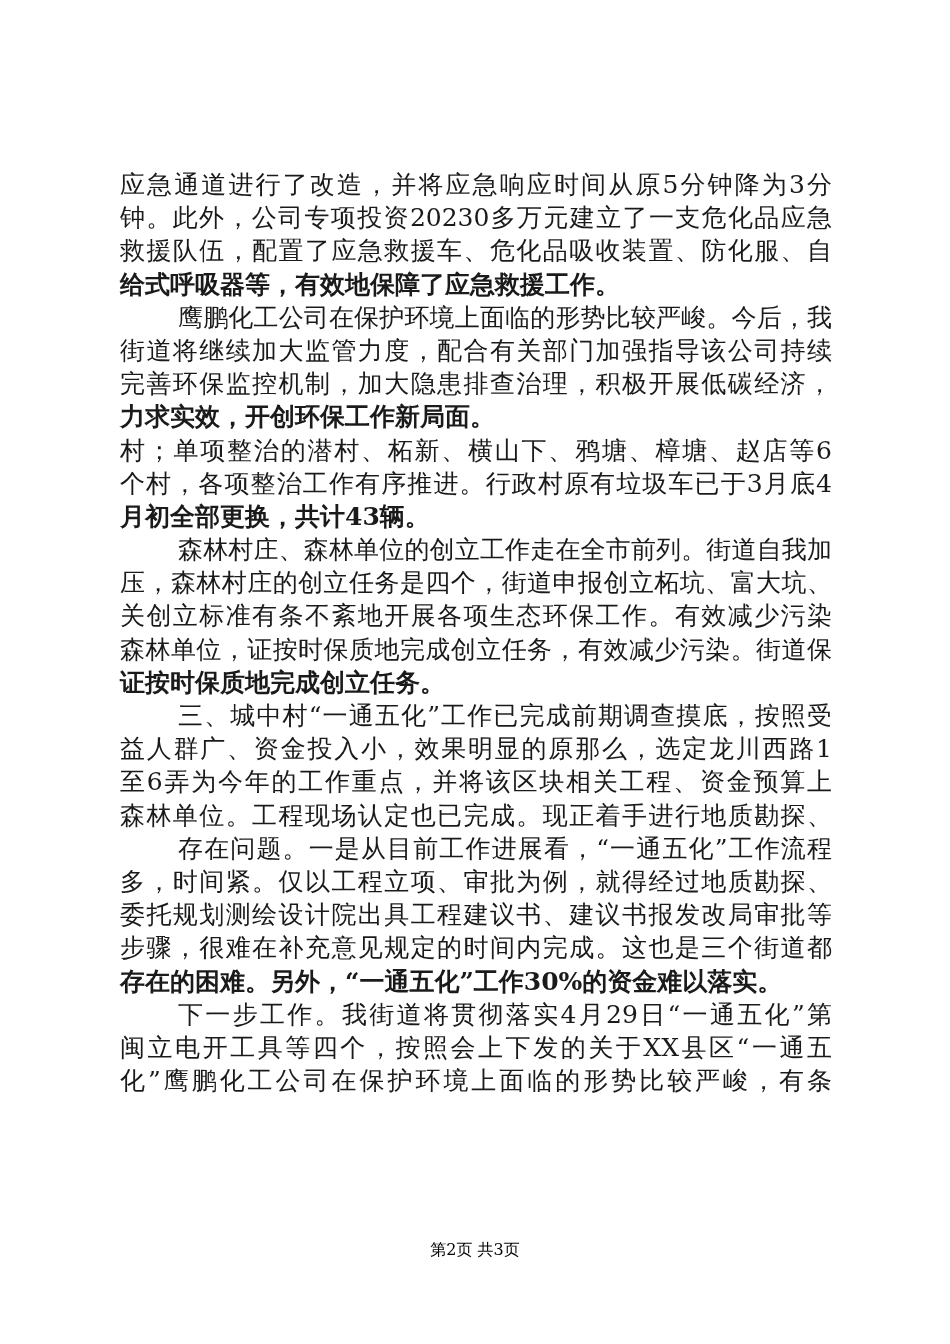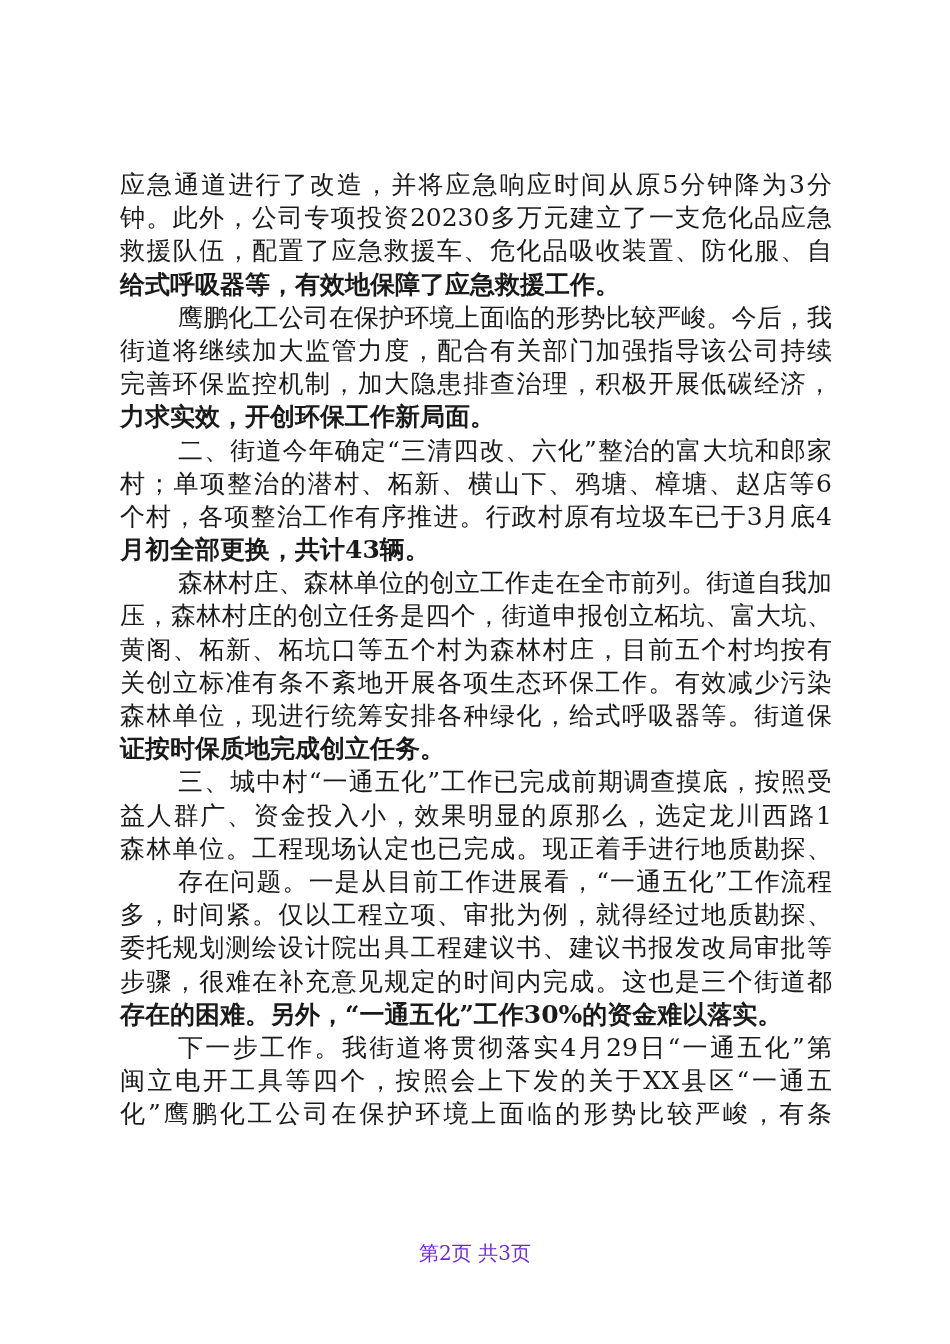--- a/index.html
+++ b/index.html
@@ -43,22 +43,22 @@
     }
     .line.indent {
       padding-left: 58px;
     }
     .footer {
       position: absolute;
       left: 0;
       width: 950px;
       top: 1240px;
       text-align: center;
-      font-size: 20px;
-      color: #6d28d9;
+      font-size: 16px;
+      color: #000000;
       font-family: "DejaVu Serif", "Liberation Serif", serif;
     }
   </style>
 </head>
 <body>
 
 <div class="page">
   <div class="body-text" id="body-text">
       <div>
         <div class="line">应急通道进行了改造，并将应急响应时间从原5分钟降为3分</div>
@@ -66,36 +66,35 @@
         <div class="line">救援队伍，配置了应急救援车、危化品吸收装置、防化服、自</div>
         <div class="line last">给式呼吸器等，有效地保障了应急救援工作。</div>
       </div>
       <div>
         <div class="line indent">鹰鹏化工公司在保护环境上面临的形势比较严峻。今后，我</div>
         <div class="line">街道将继续加大监管力度，配合有关部门加强指导该公司持续</div>
         <div class="line">完善环保监控机制，加大隐患排查治理，积极开展低碳经济，</div>
         <div class="line last">力求实效，开创环保工作新局面。</div>
       </div>
       <div>
-        <div class="line indent">二、街道今年确定“三清四改、六化”整治的富大坑和郎家</div>
         <div class="line">村；单项整治的潜村、柘新、横山下、鸦塘、樟塘、赵店等6</div>
         <div class="line">个村，各项整治工作有序推进。行政村原有垃圾车已于3月底4</div>
         <div class="line last">月初全部更换，共计43辆。</div>
       </div>
       <div>
         <div class="line indent">森林村庄、森林单位的创立工作走在全市前列。街道自我加</div>
         <div class="line">压，森林村庄的创立任务是四个，街道申报创立柘坑、富大坑、</div>
-        <div class="line">黄阁、柘新、柘坑口等五个村为森林村庄，目前五个村均按有</div>
         <div class="line">关创立标准有条不紊地开展各项生态环保工作。有效减少污染</div>
-        <div class="line">森林单位，现进行统筹安排各种绿化，给式呼吸器等。街道保</div>
+        <div class="line">森林单位，证按时保质地完成创立任务，有效减少污染。街道保</div>
         <div class="line last">证按时保质地完成创立任务。</div>
       </div>
       <div>
         <div class="line indent">三、城中村“一通五化”工作已完成前期调查摸底，按照受</div>
         <div class="line">益人群广、资金投入小，效果明显的原那么，选定龙川西路1</div>
+        <div class="line">至6弄为今年的工作重点，并将该区块相关工程、资金预算上</div>
         <div class="line">森林单位。工程现场认定也已完成。现正着手进行地质勘探、</div>
       </div>
       <div>
         <div class="line indent">存在问题。一是从目前工作进展看，“一通五化”工作流程</div>
         <div class="line">多，时间紧。仅以工程立项、审批为例，就得经过地质勘探、</div>
         <div class="line">委托规划测绘设计院出具工程建议书、建议书报发改局审批等</div>
         <div class="line">步骤，很难在补充意见规定的时间内完成。这也是三个街道都</div>
         <div class="line last">存在的困难。另外，“一通五化”工作30%的资金难以落实。</div>
       </div>
       <div>

